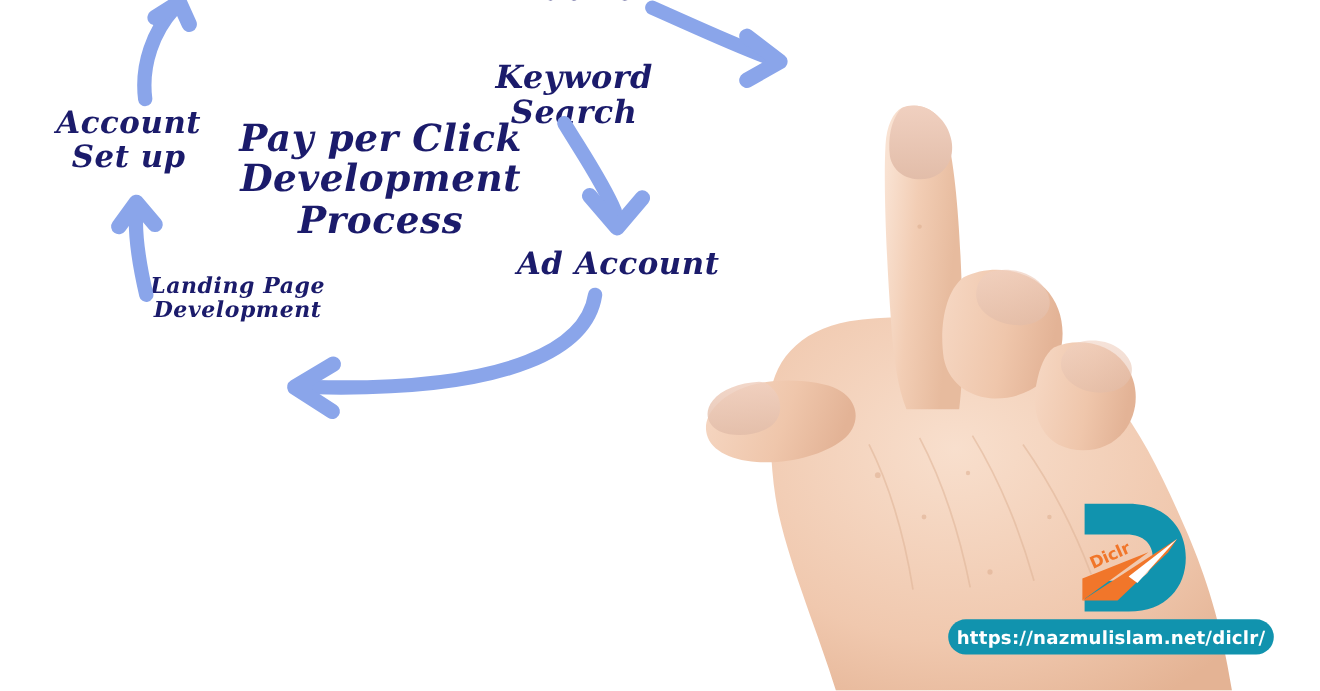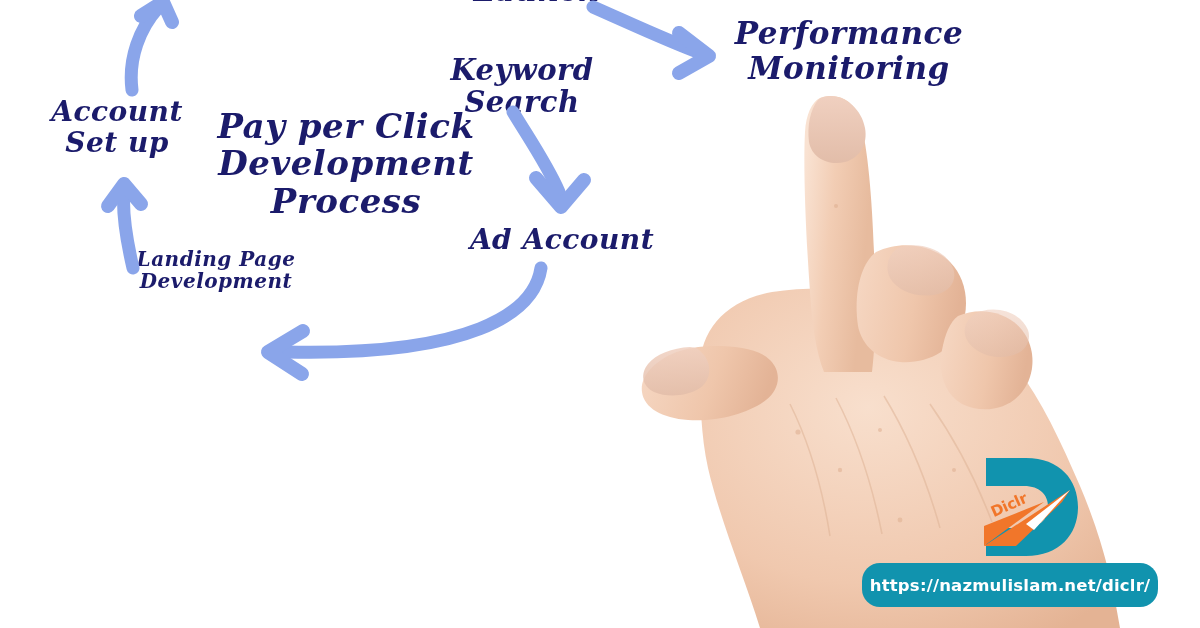--- a/index.html
+++ b/index.html
@@ -77,21 +77,21 @@
   }
   #arrow-layer { z-index: 2; }
   #hand-layer  { z-index: 3; }
 
   
   #url-pill {
     position: absolute;
     left: 862px;
     top: 563px;
     width: 296px;
-    height: 44px;
+    height: 32px;
     background: #1193ae;
     border-radius: 18px;
     z-index: 6;
     display: flex;
     align-items: center;
     justify-content: center;
   }
   #url-text {
     color: #ffffff;
     font-family: "DejaVu Sans", sans-serif;
@@ -160,22 +160,20 @@
       </g>
 
       <g>
         <path d="M 541 268 C 534 314 470 356 286 352"></path>
         <path d="M 303 331 L 268 352 L 302 374" stroke-width="14"></path>
       </g>
     </g>
   </svg>
 
   <div class="dlabel" id="label-launch">Launch</div>
-  <div class="dlabel" id="label-perf">Performance
-Monitoring</div>
   <div class="dlabel" id="label-account">Account
 Set up</div>
   <div class="dlabel" id="label-keyword">Keyword
 Search</div>
   <div class="dlabel" id="label-adcreation">Ad Account</div>
   <div class="dlabel" id="label-landing">Landing Page
 Development</div>
   <div class="dlabel" id="label-center">Pay per Click
 Development
 Process</div>

